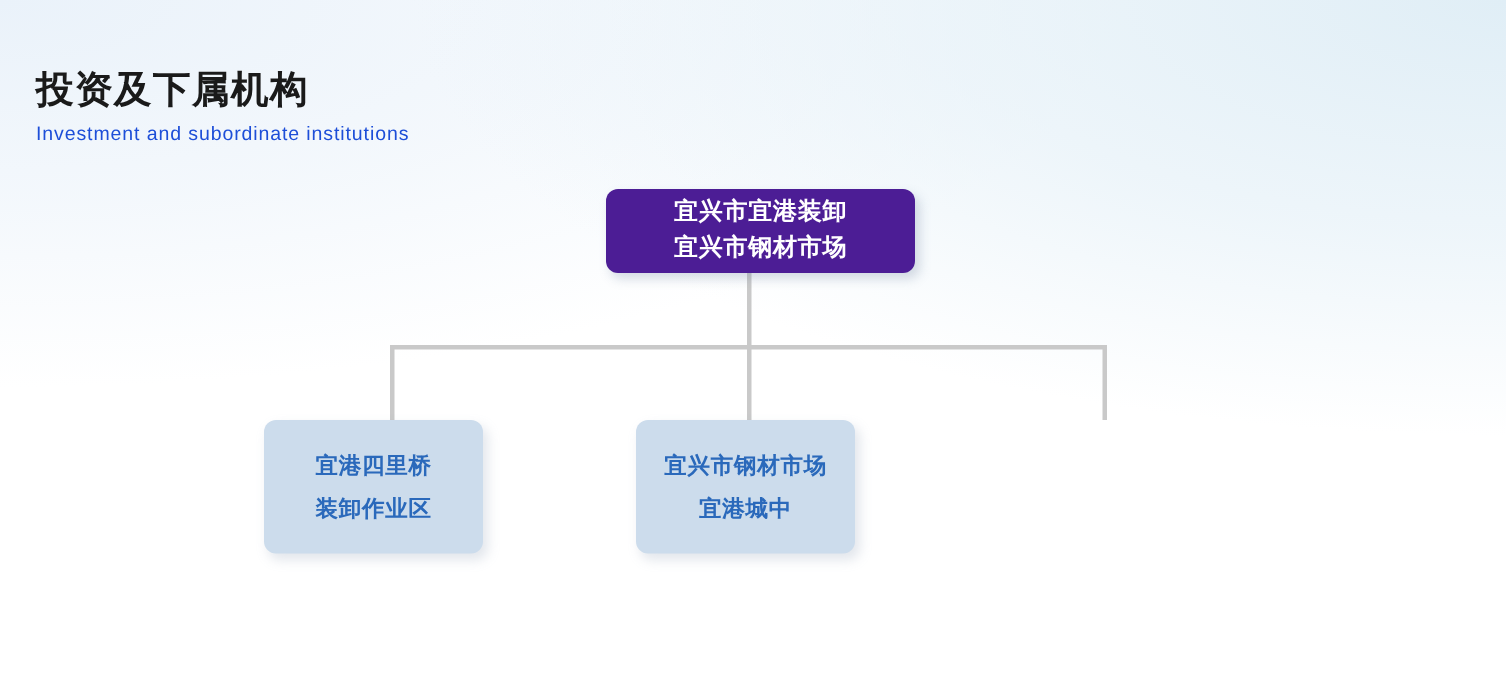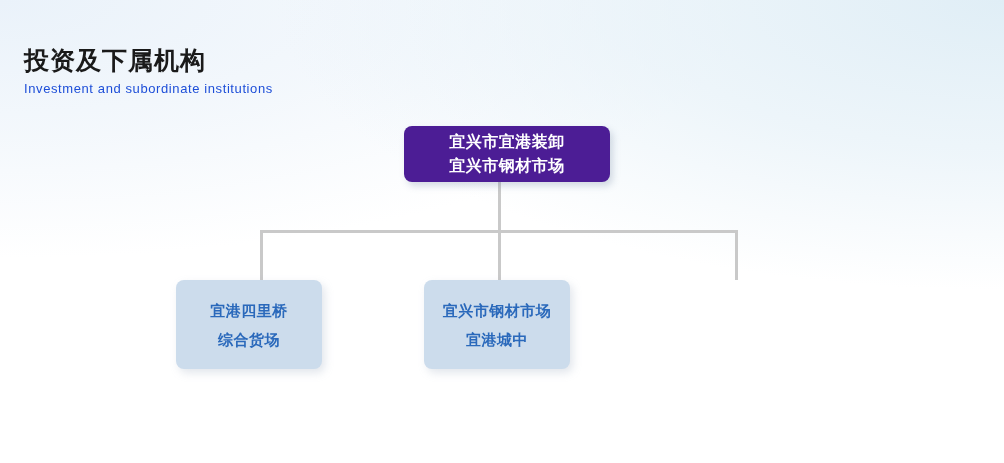--- a/index.html
+++ b/index.html
@@ -156,21 +156,21 @@
     <line x1="736.5" y1="231.5" x2="736.5" y2="280" stroke="#c9c9c9" stroke-width="3"></line>
   </svg>
 
   <div class="node node-root">
     <span class="node-line">宜兴市宜港装卸</span>
     <span class="node-line">宜兴市钢材市场</span>
   </div>
 
   <div class="node node-child node-child-1">
     <span class="node-line">宜港四里桥</span>
-    <span class="node-line">综合货场</span>
+    <span class="node-line">装卸作业区</span>
   </div>
 
   <div class="node node-child node-child-2">
     <span class="node-line">宜兴市钢材市场</span>
     <span class="node-line">宜港城中</span>
   </div>
 
 
 </div>
 

